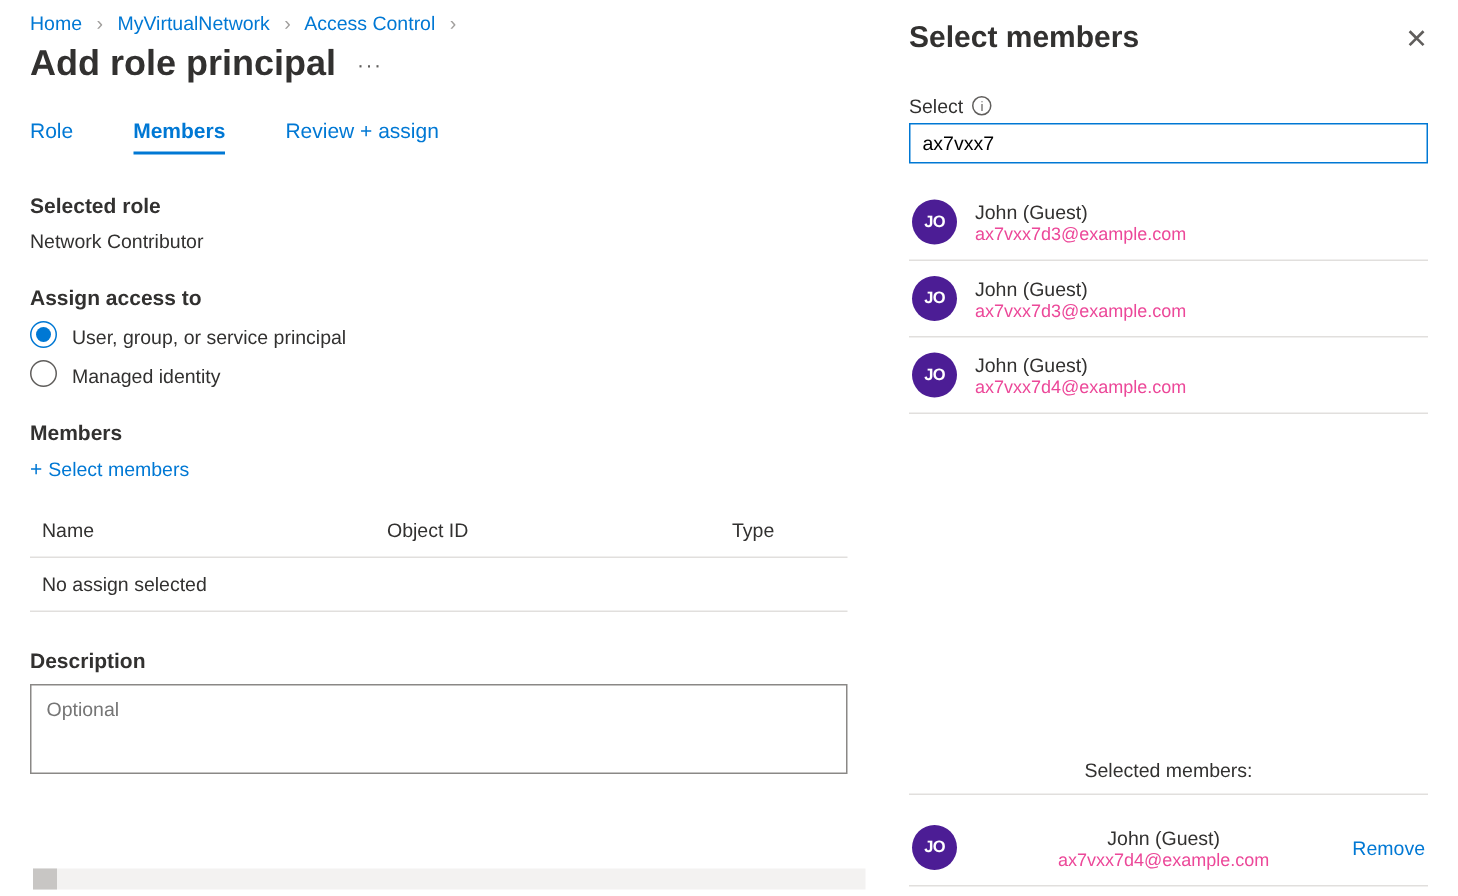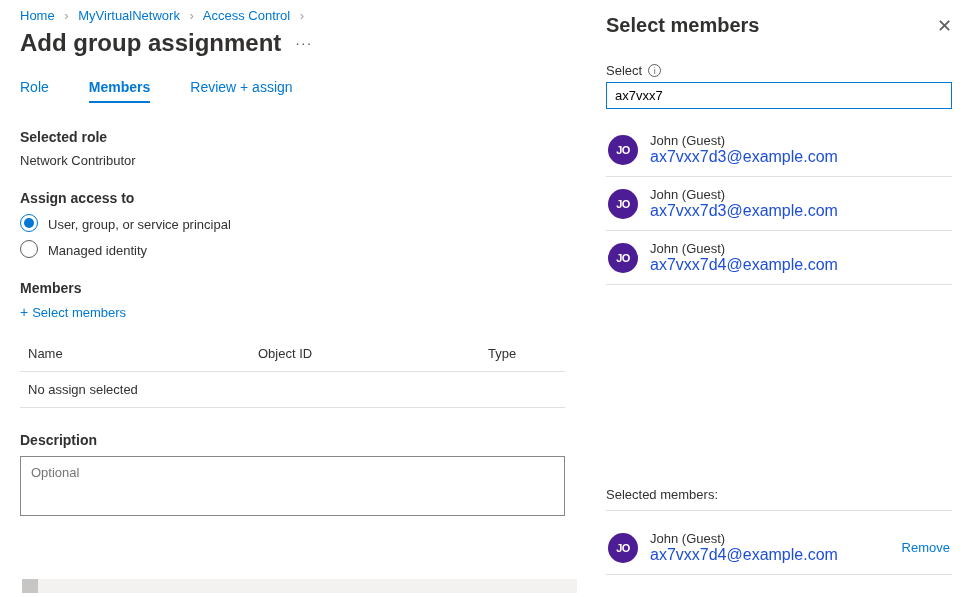--- a/index.html
+++ b/index.html
@@ -50,44 +50,44 @@
     
     .field-label { font-size: 13px; color: #323130; margin-bottom: 4px; display: flex; align-items: center; }
     .info-i { width: 13px; height: 13px; border: 1px solid #605e5c; border-radius: 50%; margin-left: 6px; display: inline-flex; align-items: center; justify-content: center; font-size: 9px; color: #605e5c; }
     
     .search-input { width: 100%; border: 1px solid #0078d4; padding: 5px 8px; font-size: 13px; outline: none; margin-bottom: 14px; }
     
     .result-list { }
     .result-item { display: flex; align-items: center; padding: 10px 2px; border-bottom: 1px solid #e1dfdd; cursor: pointer; }
     .avatar { width: 30px; height: 30px; border-radius: 50%; background: #4c1d95; color: #fff; font-size: 11px; display: flex; align-items: center; justify-content: center; margin-right: 12px; flex-shrink: 0; font-weight: 600; letter-spacing: -0.5px; }
     .r-name { font-size: 13px; color: #323130; }
-    .r-email { font-size: 16px; color: #1d4ed8; }
+    .r-email { font-size: 12px; color: #ec4899; }
     
-    .selected-section { position: absolute; left: 24px; right: 20px; bottom: 22px; }
+    .selected-section { position: absolute; left: 24px; right: 20px; bottom: 6px; text-align: center; }
     .sel-label { font-size: 13px; color: #323130; margin-bottom: 10px; border-bottom: 1px solid #e1dfdd; padding-bottom: 8px; }
     .sel-item { display: flex; align-items: center; padding: 10px 2px; border-bottom: 1px solid #e1dfdd; }
     .sel-item .col { flex: 1; }
     .remove-link { color: #0078d4; cursor: pointer; font-size: 13px; }
   </style>
 </head>
 <body>
 
 <div class="main-area">
 
   <div class="breadcrumb">
     <a>Home</a>
     <span class="sep">›</span>
     <a>MyVirtualNetwork</a>
     <span class="sep">›</span>
     <a>Access Control</a>
     <span class="sep">›</span>
   </div>
 
   <div class="page-title-row">
-    <div class="page-title">Add group assignment</div>
+    <div class="page-title">Add role principal</div>
     <div class="more-dots">···</div>
   </div>
 
   <div class="tabs">
     <div class="tab">Role</div>
     <div class="tab active">Members</div>
     <div class="tab">Review + assign</div>
   </div>
 
   <div class="section-label">Selected role</div>

